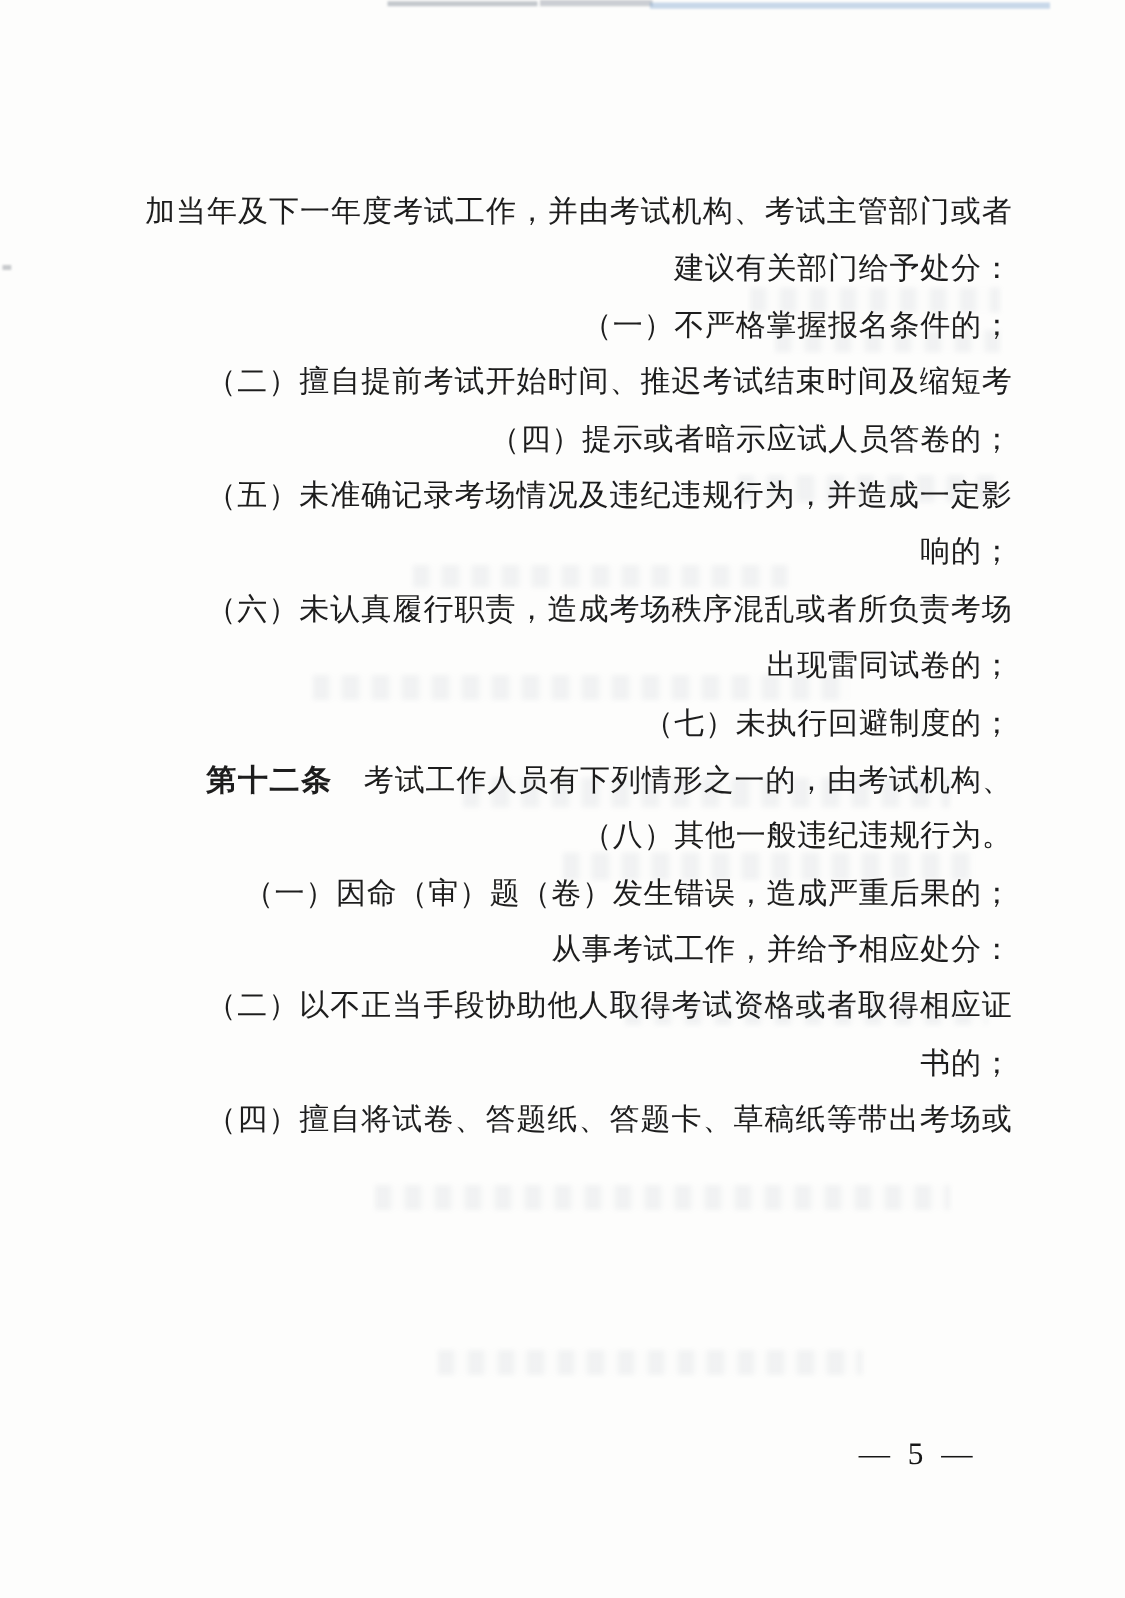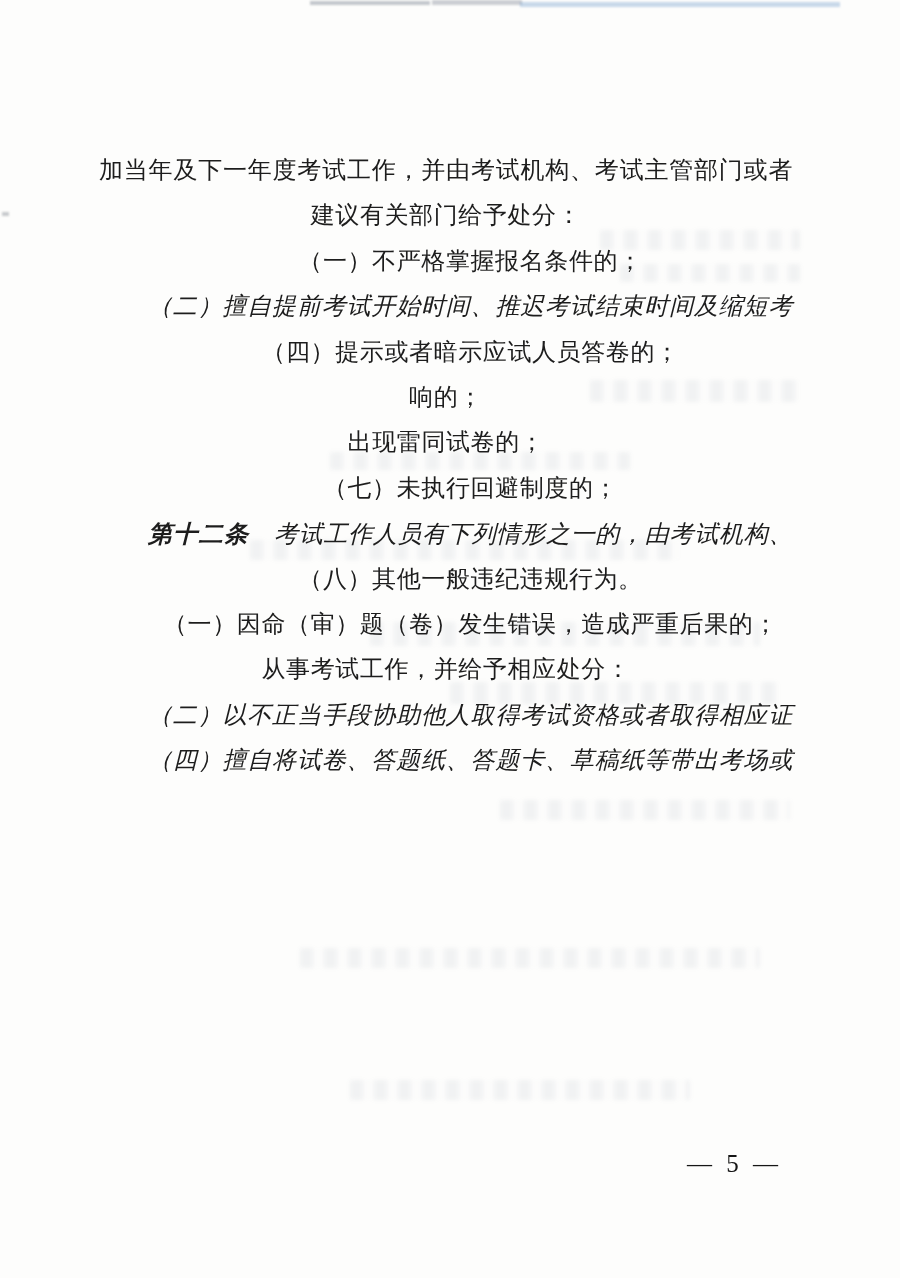--- a/index.html
+++ b/index.html
@@ -14,45 +14,44 @@
     background: #fdfdfc;
     font-family: "Liberation Serif", serif;
   }
   .scan-page {
     position: absolute;
     inset: 0;
     background: #fdfdfc;
   }
   .text-block {
     position: absolute;
-    left: 99px;
+    left: 116px;
     top: 148px;
     width: 694px;
     color: #1d1d1d;
   }
   .line {
     height: 45.4px;
     line-height: 45.4px;
     font-size: 24px;
     letter-spacing: 0.6px;
     white-space: nowrap;
-    text-align: center;
+    text-align: right;
   }
   .line.justify {
     white-space: normal;
     text-align: justify;
     text-align-last: justify;
   }
   .line.indent {
     padding-left: 49px;
   }
   .line.justify.indent {
     padding-left: 0;
     text-indent: 49px;
-    font-style: italic;
   }
   .bold-head {
     font-weight: bold;
     font-family: "Liberation Sans", sans-serif;
     letter-spacing: 1.2px;
   }
   .page-number {
     position: absolute;
     top: 1148px;
     right: 118px;
@@ -109,28 +108,31 @@
   <div class="ghost" style="left:500px; top:800px; width:290px; height:20px;"></div>
   <div class="ghost" style="left:300px; top:948px; width:460px; height:20px;"></div>
   <div class="ghost" style="left:350px; top:1080px; width:340px; height:20px;"></div>
 
   <div class="text-block">
     <div class="line justify">加当年及下一年度考试工作，并由考试机构、考试主管部门或者</div>
     <div class="line">建议有关部门给予处分：</div>
     <div class="line indent">（一）不严格掌握报名条件的；</div>
     <div class="line justify indent">（二）擅自提前考试开始时间、推迟考试结束时间及缩短考</div>
     <div class="line indent">（四）提示或者暗示应试人员答卷的；</div>
+    <div class="line justify indent">（五）未准确记录考场情况及违纪违规行为，并造成一定影</div>
     <div class="line">响的；</div>
+    <div class="line justify indent">（六）未认真履行职责，造成考场秩序混乱或者所负责考场</div>
     <div class="line">出现雷同试卷的；</div>
     <div class="line indent">（七）未执行回避制度的；</div>
     <div class="line justify indent">
       <span class="bold-head">第十二条</span><span>　考试工作人员有下列情形之一的，由考试机构、</span>
     </div>
     <div class="line indent">（八）其他一般违纪违规行为。</div>
     <div class="line indent">（一）因命（审）题（卷）发生错误，造成严重后果的；</div>
     <div class="line">从事考试工作，并给予相应处分：</div>
     <div class="line justify indent">（二）以不正当手段协助他人取得考试资格或者取得相应证</div>
+    <div class="line">书的；</div>
     <div class="line justify indent">（四）擅自将试卷、答题纸、答题卡、草稿纸等带出考场或</div>
   </div>
 
   <div class="page-number">— 5 —</div>
 
 </div>
 
 </body></html>

